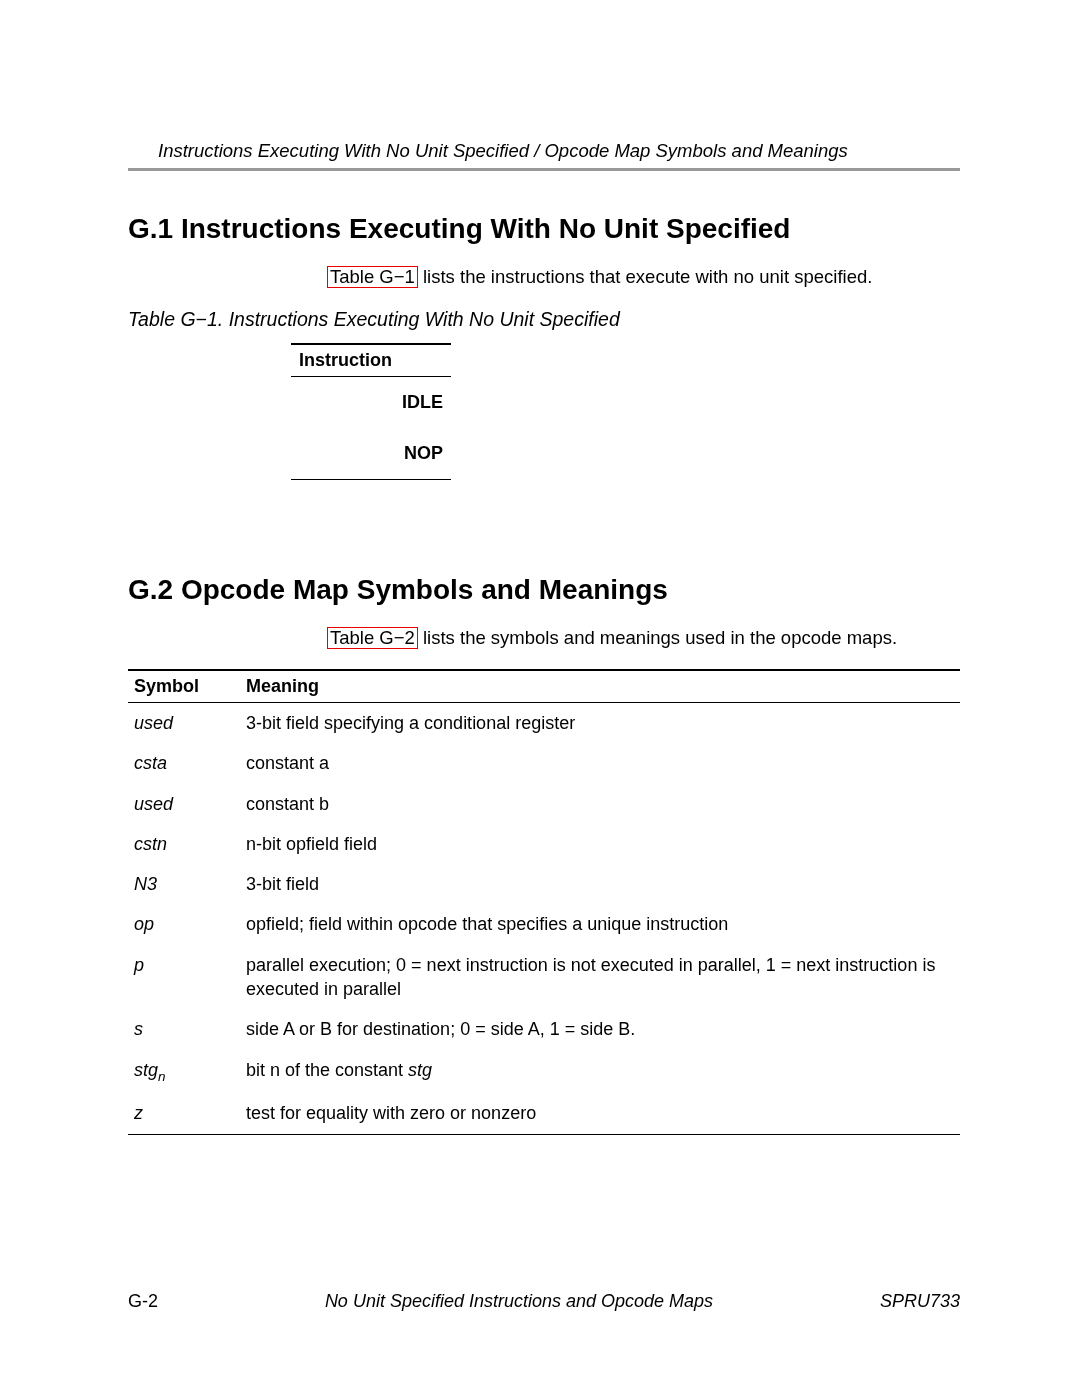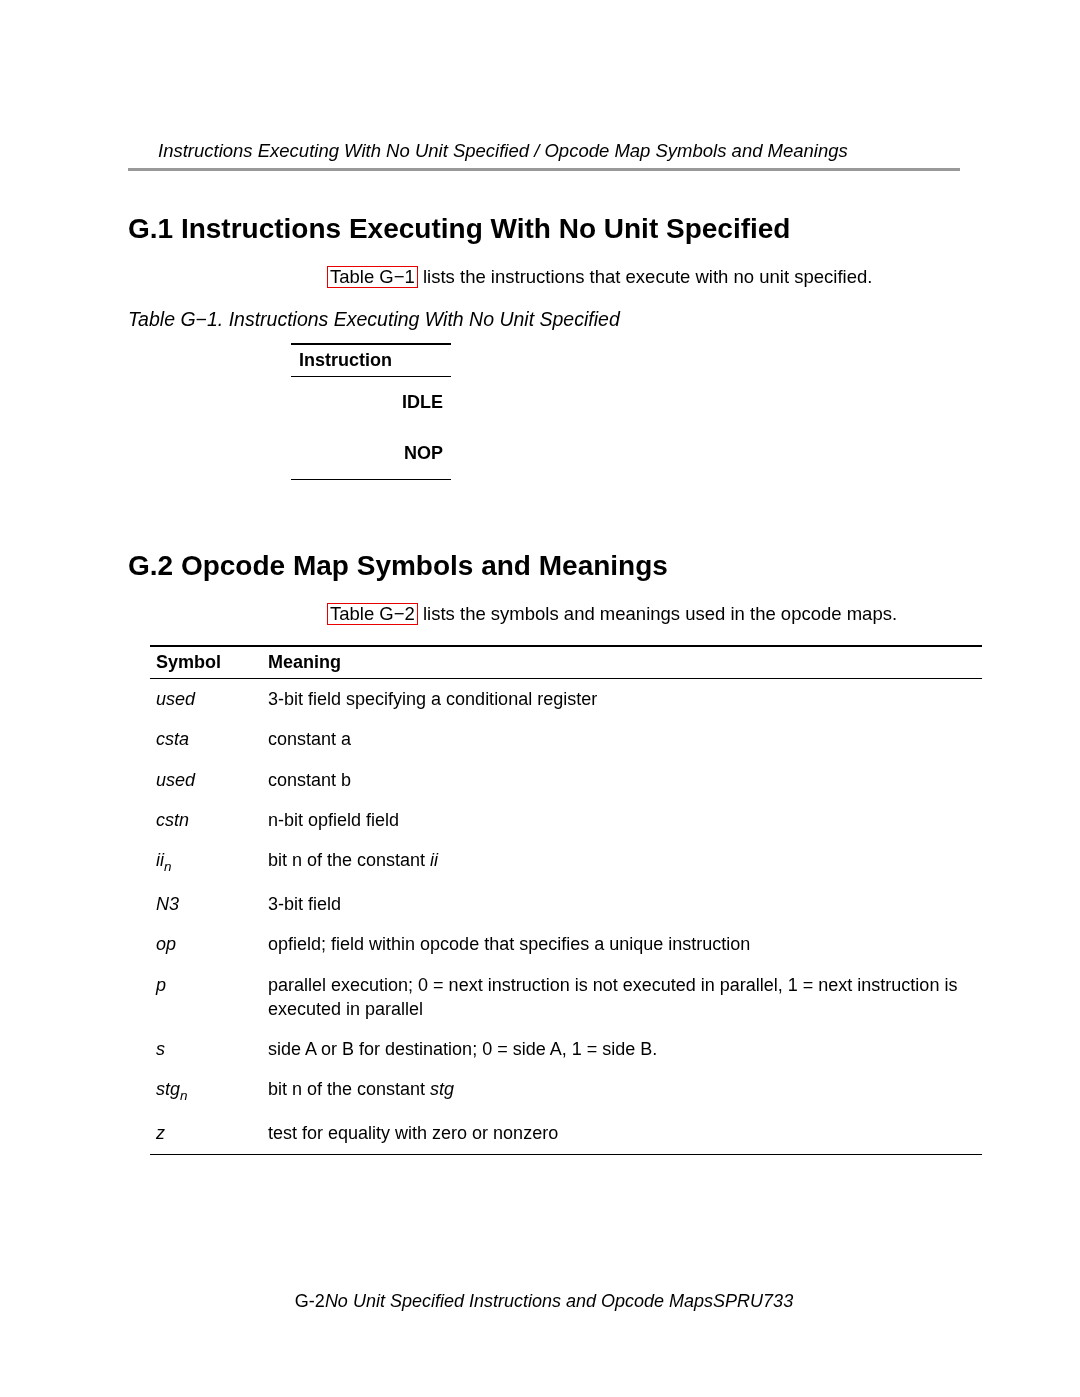--- a/index.html
+++ b/index.html
@@ -52,21 +52,21 @@
     font-style: italic;
     font-size: 19.5px;
     margin: 8px 0 12px 0;
   }
   
   .tbl-g1 {
     margin-left: 163px;
     width: 160px;
     border-collapse: collapse;
     font-size: 18px;
-    margin-bottom: 70px;
+    margin-bottom: 94px;
   }
   .tbl-g1 th {
     text-align: left;
     border-top: 2.5px solid #000;
     border-bottom: 1.5px solid #000;
     padding: 5px 8px 5px 8px;
     font-weight: bold;
   }
   .tbl-g1 td {
     padding: 15px 8px;
@@ -75,21 +75,20 @@
   }
   .tbl-g1 tr:last-child td {
     border-bottom: 1.5px solid #000;
   }
   
   .tbl-g2 {
     width: 100%;
     border-collapse: collapse;
     font-size: 18px;
     margin-top: 4px;
-    margin-left: 22px;
   }
   .tbl-g2 th {
     text-align: left;
     border-top: 2px solid #000;
     border-bottom: 1.5px solid #000;
     padding: 5px 6px;
     font-weight: bold;
   }
   .tbl-g2 td {
     padding: 8px 6px;
@@ -108,21 +107,21 @@
     font-size: 0.75em;
     vertical-align: sub;
     font-style: italic;
   }
   .footer {
     position: absolute;
     bottom: 85px;
     left: 128px;
     right: 120px;
     display: flex;
-    justify-content: center;
+    justify-content: space-between;
     font-size: 18px;
     align-items: baseline;
   }
   .footer .center {
     font-style: italic;
   }
   .footer .right {
     font-style: italic;
   }
   .col-sym { width: 100px; }
@@ -181,24 +180,20 @@
           <td class="sym col-sym">csta</td>
           <td>constant a</td>
         </tr>
         <tr>
           <td class="sym col-sym">used</td>
           <td>constant b</td>
         </tr>
         <tr>
           <td class="sym col-sym">cstn</td>
           <td>n-bit opfield field</td>
-        </tr>
-        <tr>
-          <td class="sym col-sym">ii<span class="sub">n</span></td>
-          <td>bit n of the constant <i>ii</i></td>
         </tr>
         <tr>
           <td class="sym col-sym">N3</td>
           <td>3-bit field</td>
         </tr>
         <tr>
           <td class="sym col-sym">op</td>
           <td>opfield; field within opcode that specifies a unique instruction</td>
         </tr>
         <tr>

